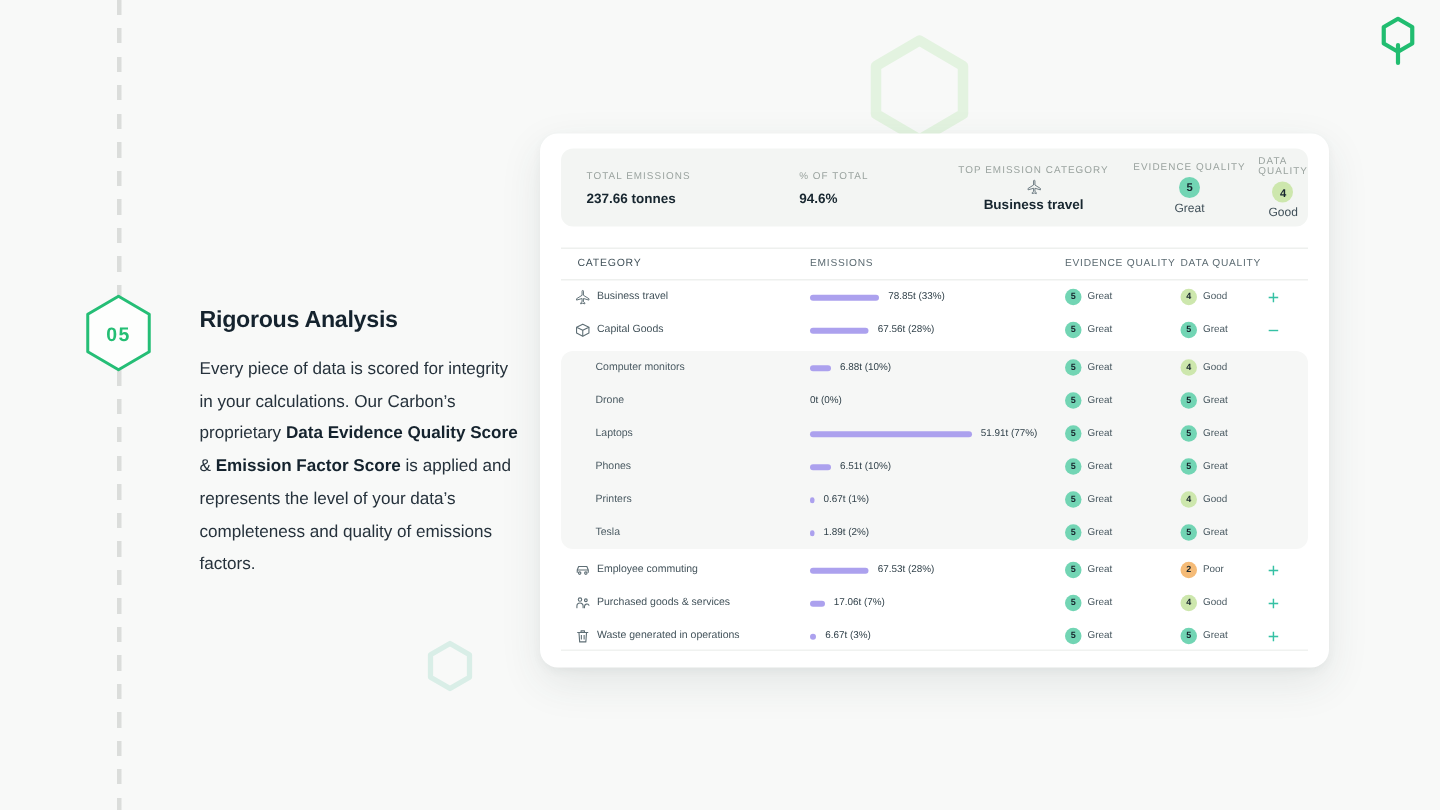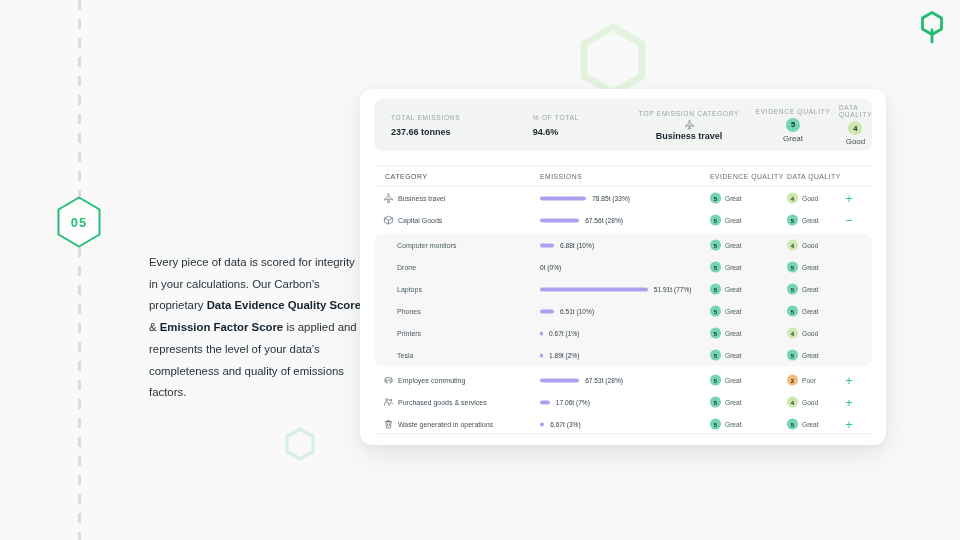--- a/index.html
+++ b/index.html
@@ -31,21 +31,21 @@
     position:absolute; inset:0; display:flex; align-items:center; justify-content:center;
     color:#24BE74; font-size:13px; font-weight:600; letter-spacing:1px;
   }
 
   
   .title {
     position:absolute; left:133px; top:205px; margin:0; z-index:1;
     font-size:15.5px; font-weight:700; color:#15232E; letter-spacing:-0.2px;
   }
   .body-text {
-    position:absolute; left:133px; top:236px; width:215px; margin:16px; z-index:1;
+    position:absolute; left:133px; top:236px; width:215px; margin:0; z-index:1;
     font-size:11.4px; line-height:21.7px; color:#26323C;
   }
   .body-text strong { font-weight:700; color:#15232E; }
 
   
   .card {
     position:absolute; left:360px; top:89px; width:526px; height:356px; z-index:1;
     background:#FFFFFF; border-radius:12px;
     box-shadow:0 10px 28px rgba(50,70,70,0.10), 0 2px 6px rgba(50,70,70,0.05);
   }
@@ -127,20 +127,21 @@
     </svg>
   </div>
 
   <div class="step">
     <svg viewBox="0 0 50 54">
       <polygon points="25,2.5 45.5,14.5 45.5,39.5 25,51.5 4.5,39.5 4.5,14.5" fill="#FDFEFD" stroke="#25BE76" stroke-width="2" stroke-linejoin="round"></polygon>
     </svg>
     <span class="step-num">05</span>
   </div>
 
+  <h1 class="title">Rigorous Analysis</h1>
   <p class="body-text" id="body-text"><span>Every piece of data is scored for integrity in your calculations. Our Carbon’s proprietary </span><strong>Data Evidence Quality Score</strong><span> &amp; </span><strong>Emission Factor Score</strong><span> is applied and represents the level of your data’s completeness and quality of emissions factors.</span></p>
 
   <div class="card">
 
     <div class="summary">
       <div class="sum-cell sc-1">
         <div class="sum-label">TOTAL EMISSIONS</div>
         <div class="sum-value">237.66 tonnes</div>
       </div>
       <div class="sum-cell sc-2">

